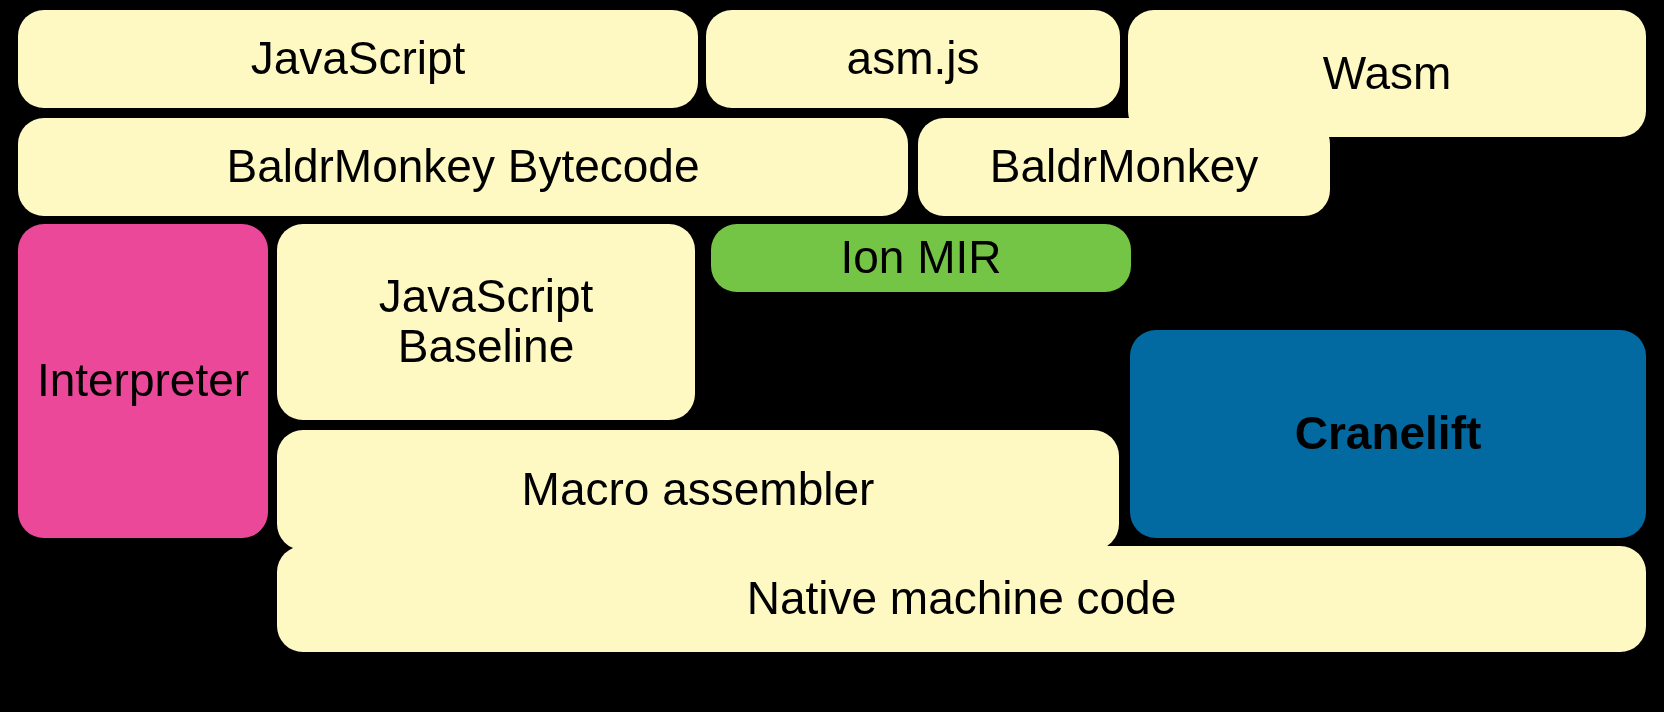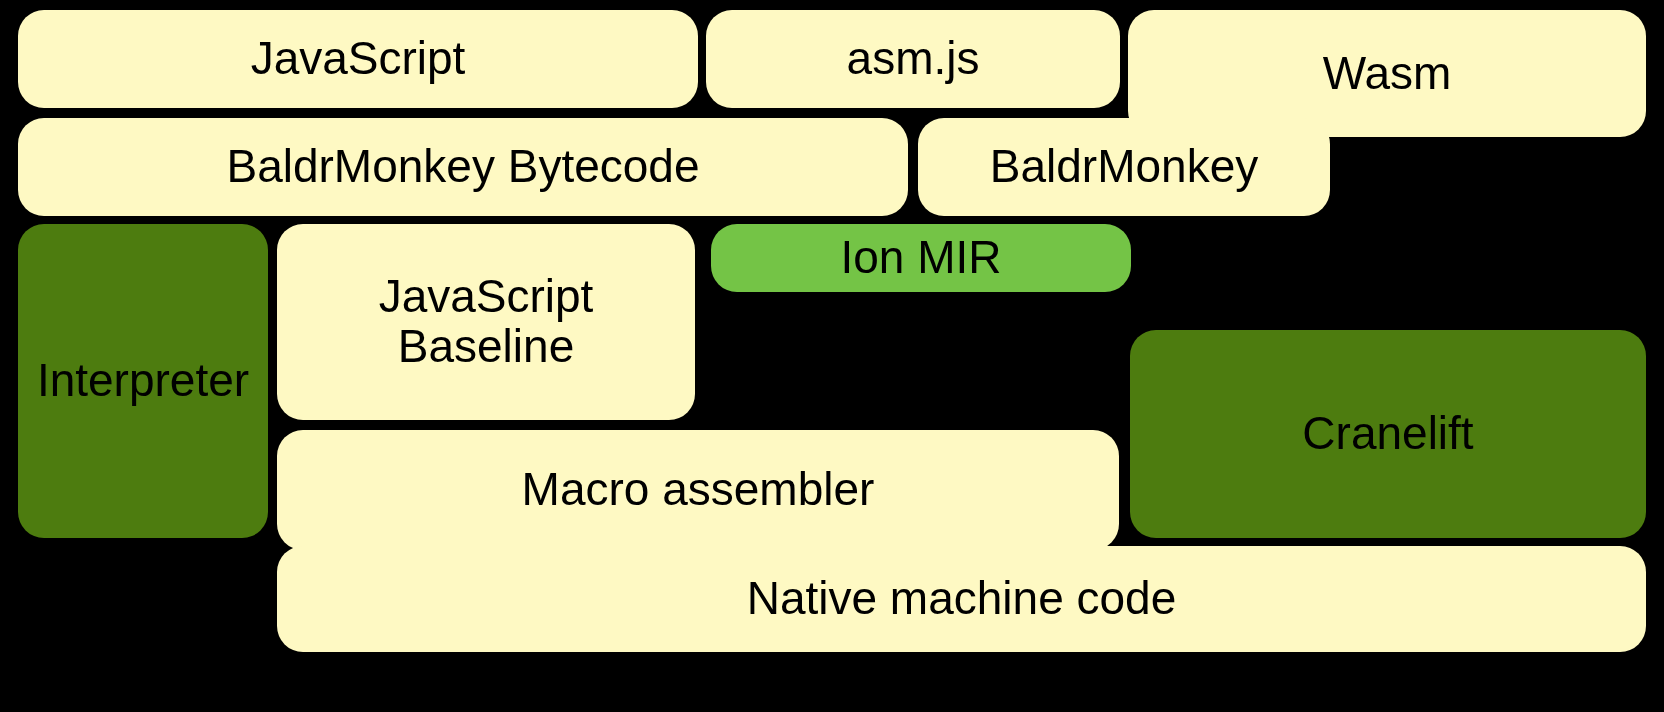--- a/index.html
+++ b/index.html
@@ -27,23 +27,23 @@
     color: #000000;
     font-size: 46px;
     line-height: 1.08;
     font-weight: 400;
     letter-spacing: 0px;
     white-space: pre-line;
     padding: 0 8px;
     user-select: none;
   }
   .fill-white { background: #fef9c3; padding-left: 8px; }
-  .fill-grey  { background: #4d7c0f; }
+  .fill-grey  { background: #ec4899; }
   .fill-green { background: #74c446; }
-  .fill-pink  { background: #4d7c0f; }
+  .fill-pink  { background: #0369a1; font-weight: bold; }
 
   
   .n-javascript      { left: 18px;   top: 10px;  width: 680px; height: 98px; }
   .n-asmjs           { left: 706px;  top: 10px;  width: 414px; height: 98px; }
   .n-wasm            { left: 1128px; top: 10px;  width: 518px; height: 127px; }
 
   
   .n-js-bytecode     { left: 18px;   top: 118px; width: 890px; height: 98px; }
   .n-baldrmonkey     { left: 918px;  top: 118px; width: 412px; height: 98px; }
 

